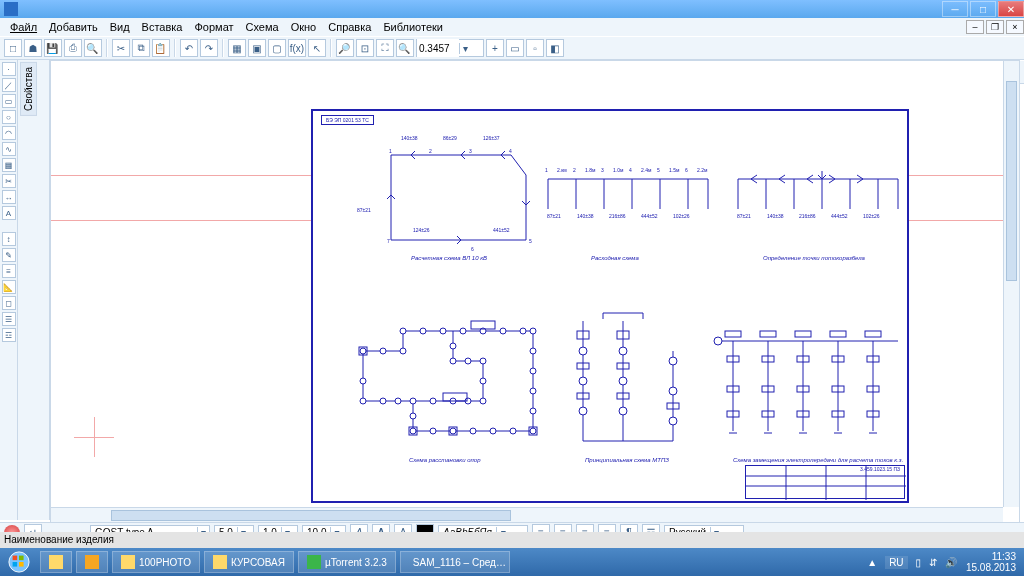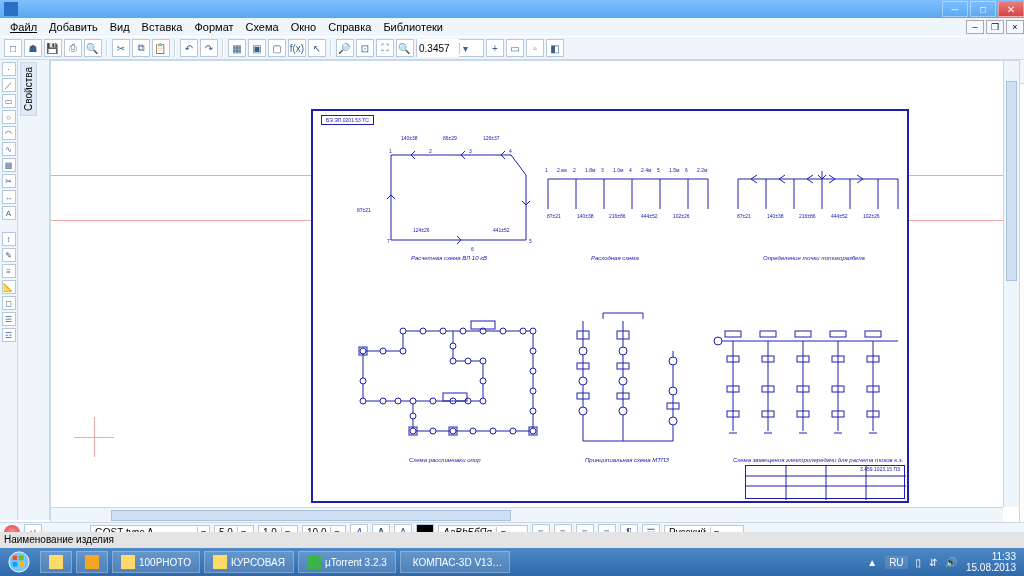--- a/index.html
+++ b/index.html
@@ -505,22 +505,22 @@
     </div>
   <div class="task">
       <span class="ic" style="background:#ffd96a"></span>
       <span>КУРСОВАЯ</span>
     </div>
   <div class="task">
       <span class="ic" style="background:#3bb54a"></span>
       <span>µTorrent 3.2.3</span>
     </div>
   <div class="task">
-      <span class="ic" style="background:#2a6ec6"></span>
-      <span>КОМПАС-3D V13…</span>
+      <span class="ic" style="background:#7bb7e8"></span>
+      <span>SAM_1116 – Сред…</span>
     </div>
   <div class="tray">
     <span>▲</span>
     <span class="lang">RU</span>
     <span>▯</span>
     <span>⇵</span>
     <span>🔊</span>
     <div class="clock">
       <div>11:33</div>
         <div>15.08.2013</div>

